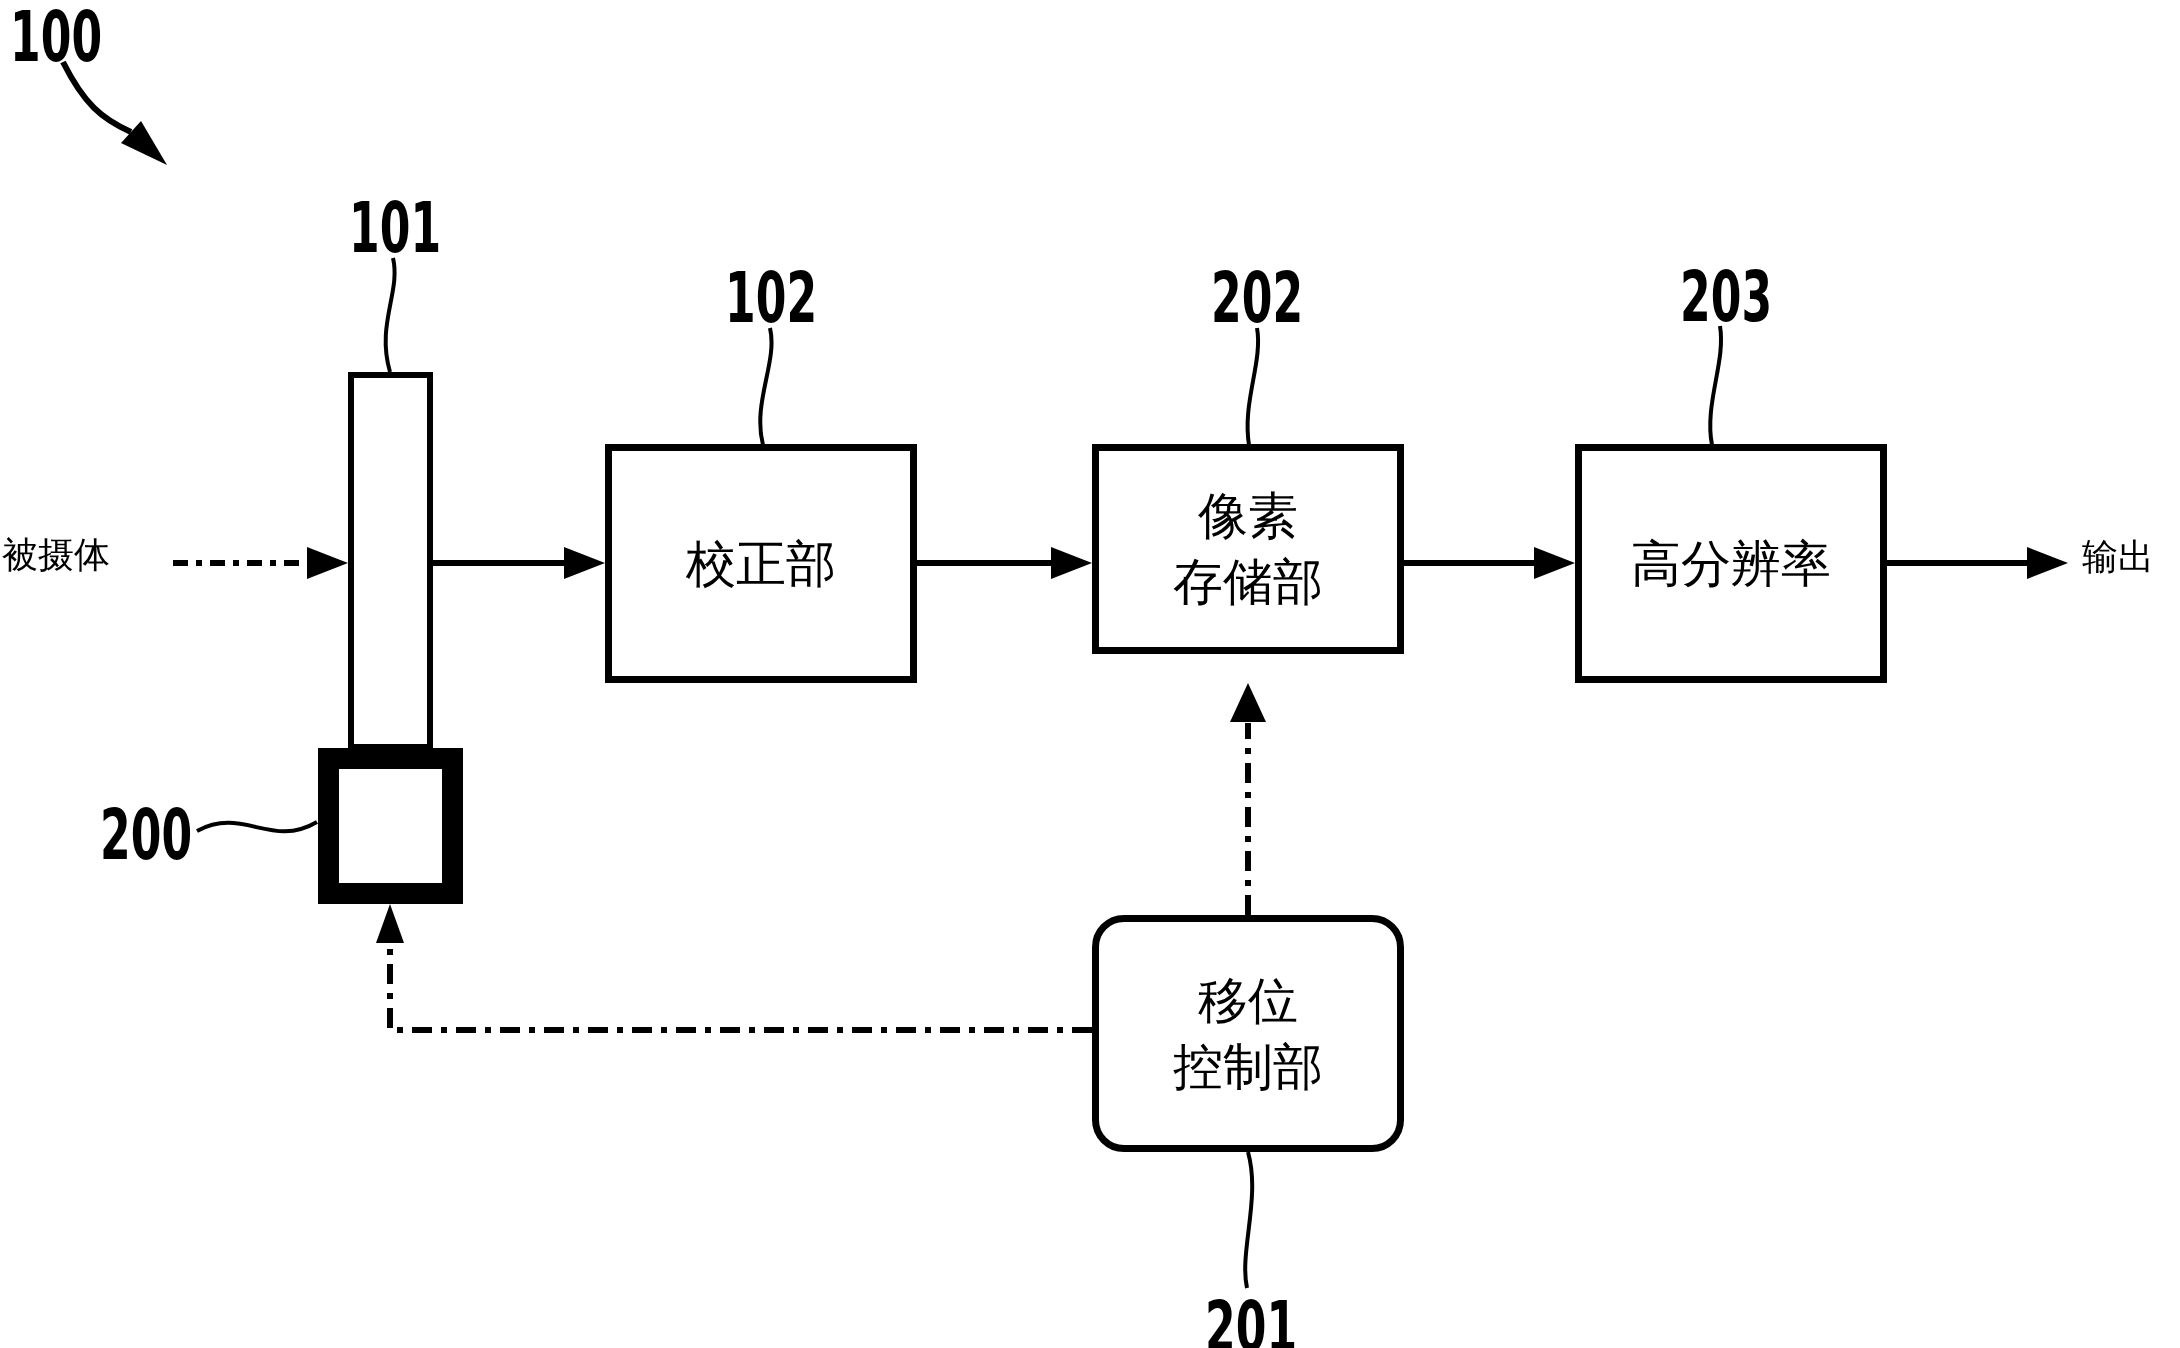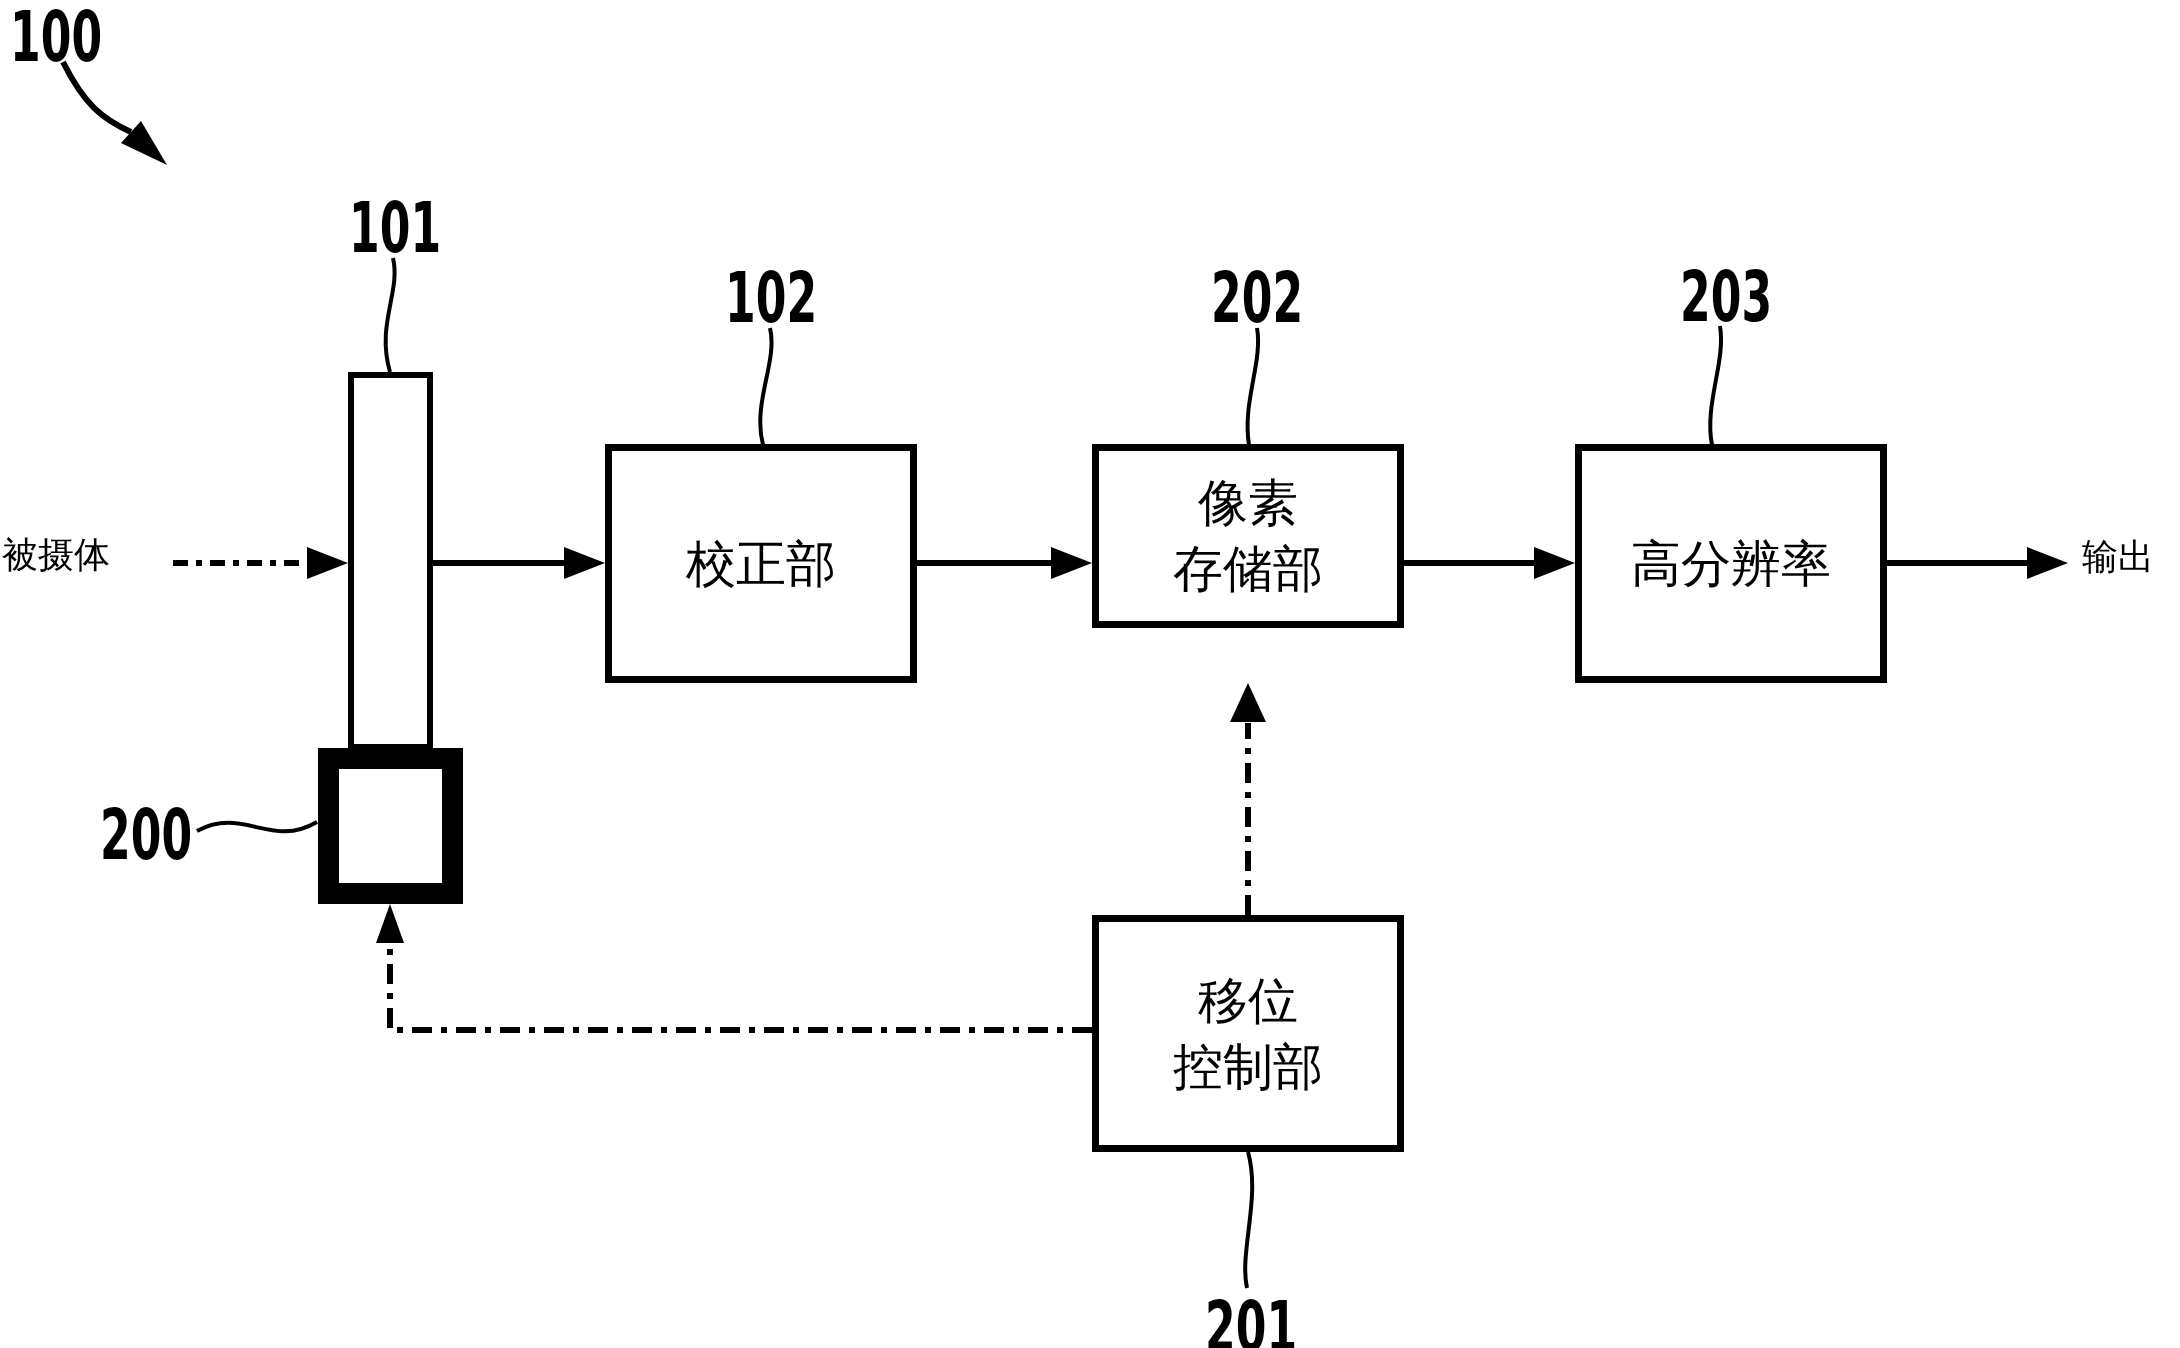--- a/index.html
+++ b/index.html
@@ -40,23 +40,23 @@
     display: flex;
     flex-direction: column;
     align-items: center;
     justify-content: center;
     text-align: center;
     font-size: 50px;
     line-height: 66px;
     white-space: nowrap;
   }
   #block-102 { left: 605px;  top: 444px; width: 312px; height: 239px; }
-  #block-202 { left: 1092px; top: 444px; width: 312px; height: 184px; }
+  #block-202 { left: 1092px; top: 444px; width: 312px; height: 210px; }
   #block-203 { left: 1575px; top: 444px; width: 312px; height: 239px; font-family: Liberation Serif, serif; }
-  #block-201 { left: 1092px; top: 915px; width: 312px; height: 237px; }
+  #block-201 { left: 1092px; top: 915px; width: 312px; height: 237px; border-radius: 32px; }
   #block-101 {
     left: 348px; top: 372px; width: 85px; height: 378px;
     border-width: 6px;
   }
   #block-200 {
     left: 318px; top: 748px; width: 145px; height: 156px;
     border-width: 21px;
   }
 
   .ref-label {

